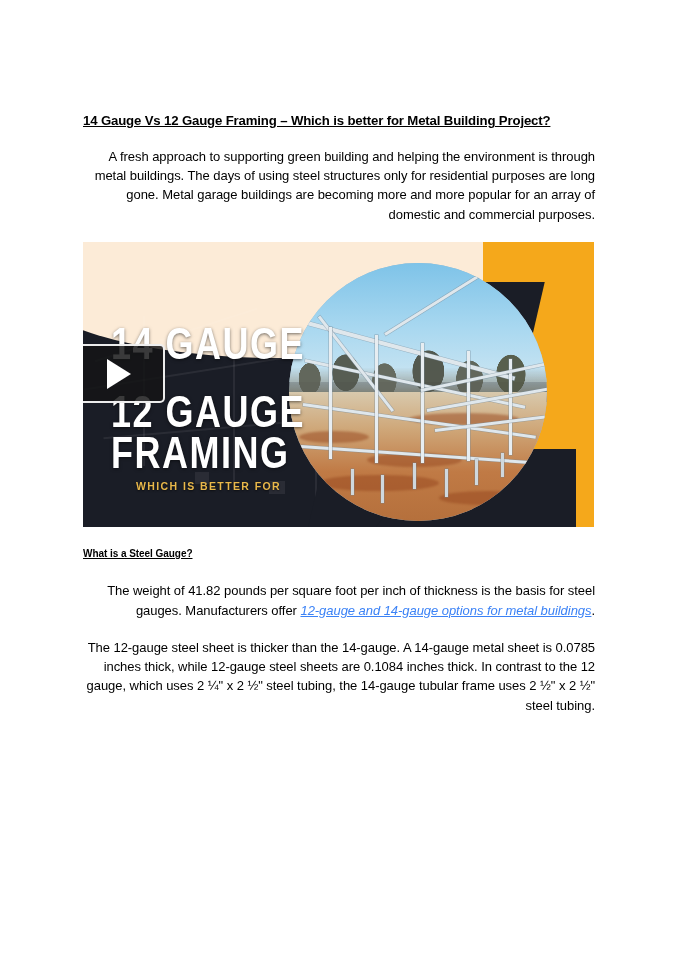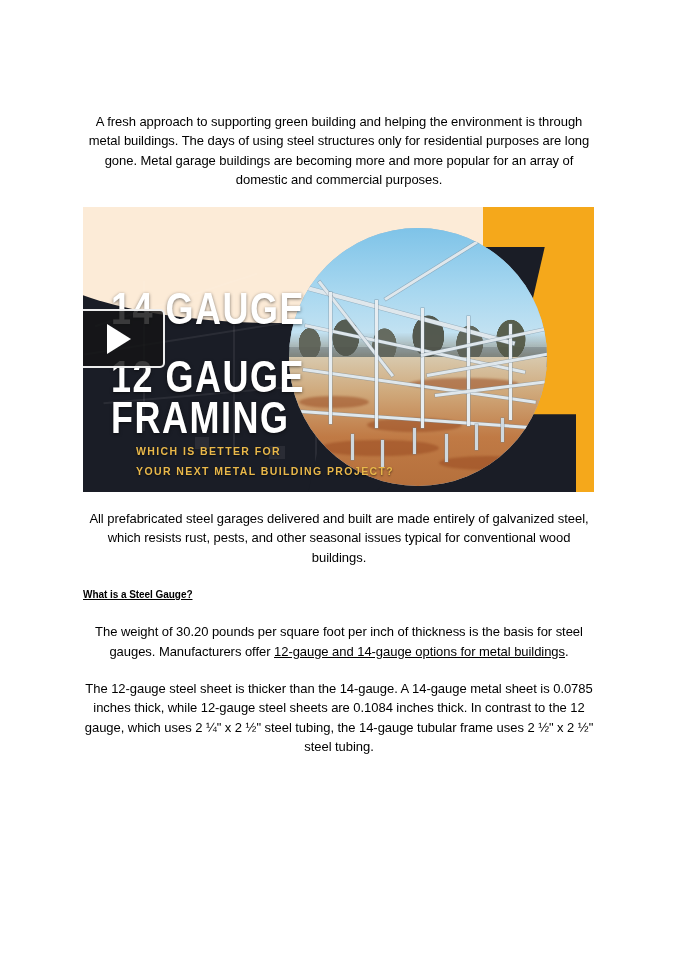--- a/index.html
+++ b/index.html
@@ -39,35 +39,36 @@
     line-height: 1.35;
     margin: 0 0 17px 0;
     white-space: nowrap;
   }
 
   .para {
     font-size: 13px;
     line-height: 19.3px;
     margin: 0 0 18px 0;
     letter-spacing: -0.05px;
-    text-align: center;
+    text-align: right;
   }
 
   .sub-head {
     font-size: 10px;
     font-weight: bold;
     text-decoration: underline;
     line-height: 19.3px;
     margin: 0 0 18px 0;
     letter-spacing: -0.05px;
   }
 
   a.inline-link {
-    color: #000000;
+    color: #3b82f6;
     text-decoration: underline;
+    font-style: italic;
   }
 
   
   .figure {
     position: relative;
     width: 511px;
     height: 285px;
     margin: 0 0 17px 0;
     overflow: hidden;
     background: #1A1D26;
@@ -283,20 +284,21 @@
     margin-left: 7px;
   }
 </style>
 </head>
 <body>
 
 <div class="page">
 
   <div class="content">
 
+    <div class="doc-title">14 Gauge Vs 12 Gauge Framing – Which is better for Metal Building Project?</div>
 
     <p class="para">A fresh approach to supporting green building and helping the environment is through metal buildings. The days of using steel structures only for residential purposes are long gone. Metal garage buildings are becoming more and more popular for an array of domestic and commercial purposes.</p>
 
     <div class="figure">
       <div class="thumb">
 
         <div class="bg-yellow"></div>
         <div class="bg-yellow-left"></div>
         <div class="bg-cream"></div>
         <div class="bg-cream-curve"></div>
@@ -349,31 +351,29 @@
           <div class="post" style="left:124px; top:200px; height:26px;"></div>
           <div class="post" style="left:156px; top:206px; height:28px;"></div>
           <div class="post" style="left:186px; top:196px; height:26px;"></div>
           <div class="post" style="left:212px; top:190px; height:24px;"></div>
         </div>
 
         <div class="ov ov-14">14 GAUGE</div>
         <div class="ov ov-12">12 GAUGE</div>
         <div class="ov ov-framing">FRAMING</div>
         <div class="ov ov-sub1">WHICH IS BETTER FOR</div>
-        <div class="ov ov-sub2">YOUR NEXT METAL BUILDING PROJECT?</div>
       </div>
 
       <div class="play-btn">
         <div class="play-tri"></div>
       </div>
     </div>
 
-    <p class="para">All prefabricated steel garages delivered and built are made entirely of galvanized steel, which resists rust, pests, and other seasonal issues typical for conventional wood buildings.</p>
 
     <div class="sub-head">What is a Steel Gauge?</div>
 
 
-    <p class="para"><span>The weight of 30.20 pounds per square foot per inch of thickness is the basis for steel gauges. Manufacturers offer </span><a class="inline-link" href="#">12-gauge and 14-gauge options for metal buildings</a><span>.</span></p>
+    <p class="para"><span>The weight of 41.82 pounds per square foot per inch of thickness is the basis for steel gauges. Manufacturers offer </span><a class="inline-link" href="#">12-gauge and 14-gauge options for metal buildings</a><span>.</span></p>
 
     <p class="para">The 12-gauge steel sheet is thicker than the 14-gauge. A 14-gauge metal sheet is 0.0785 inches thick, while 12-gauge steel sheets are 0.1084 inches thick. In contrast to the 12 gauge, which uses 2 ¼" x 2 ½" steel tubing, the 14-gauge tubular frame uses 2 ½" x 2 ½" steel tubing.</p>
 
   </div>
 </div>
 
 </body></html>

